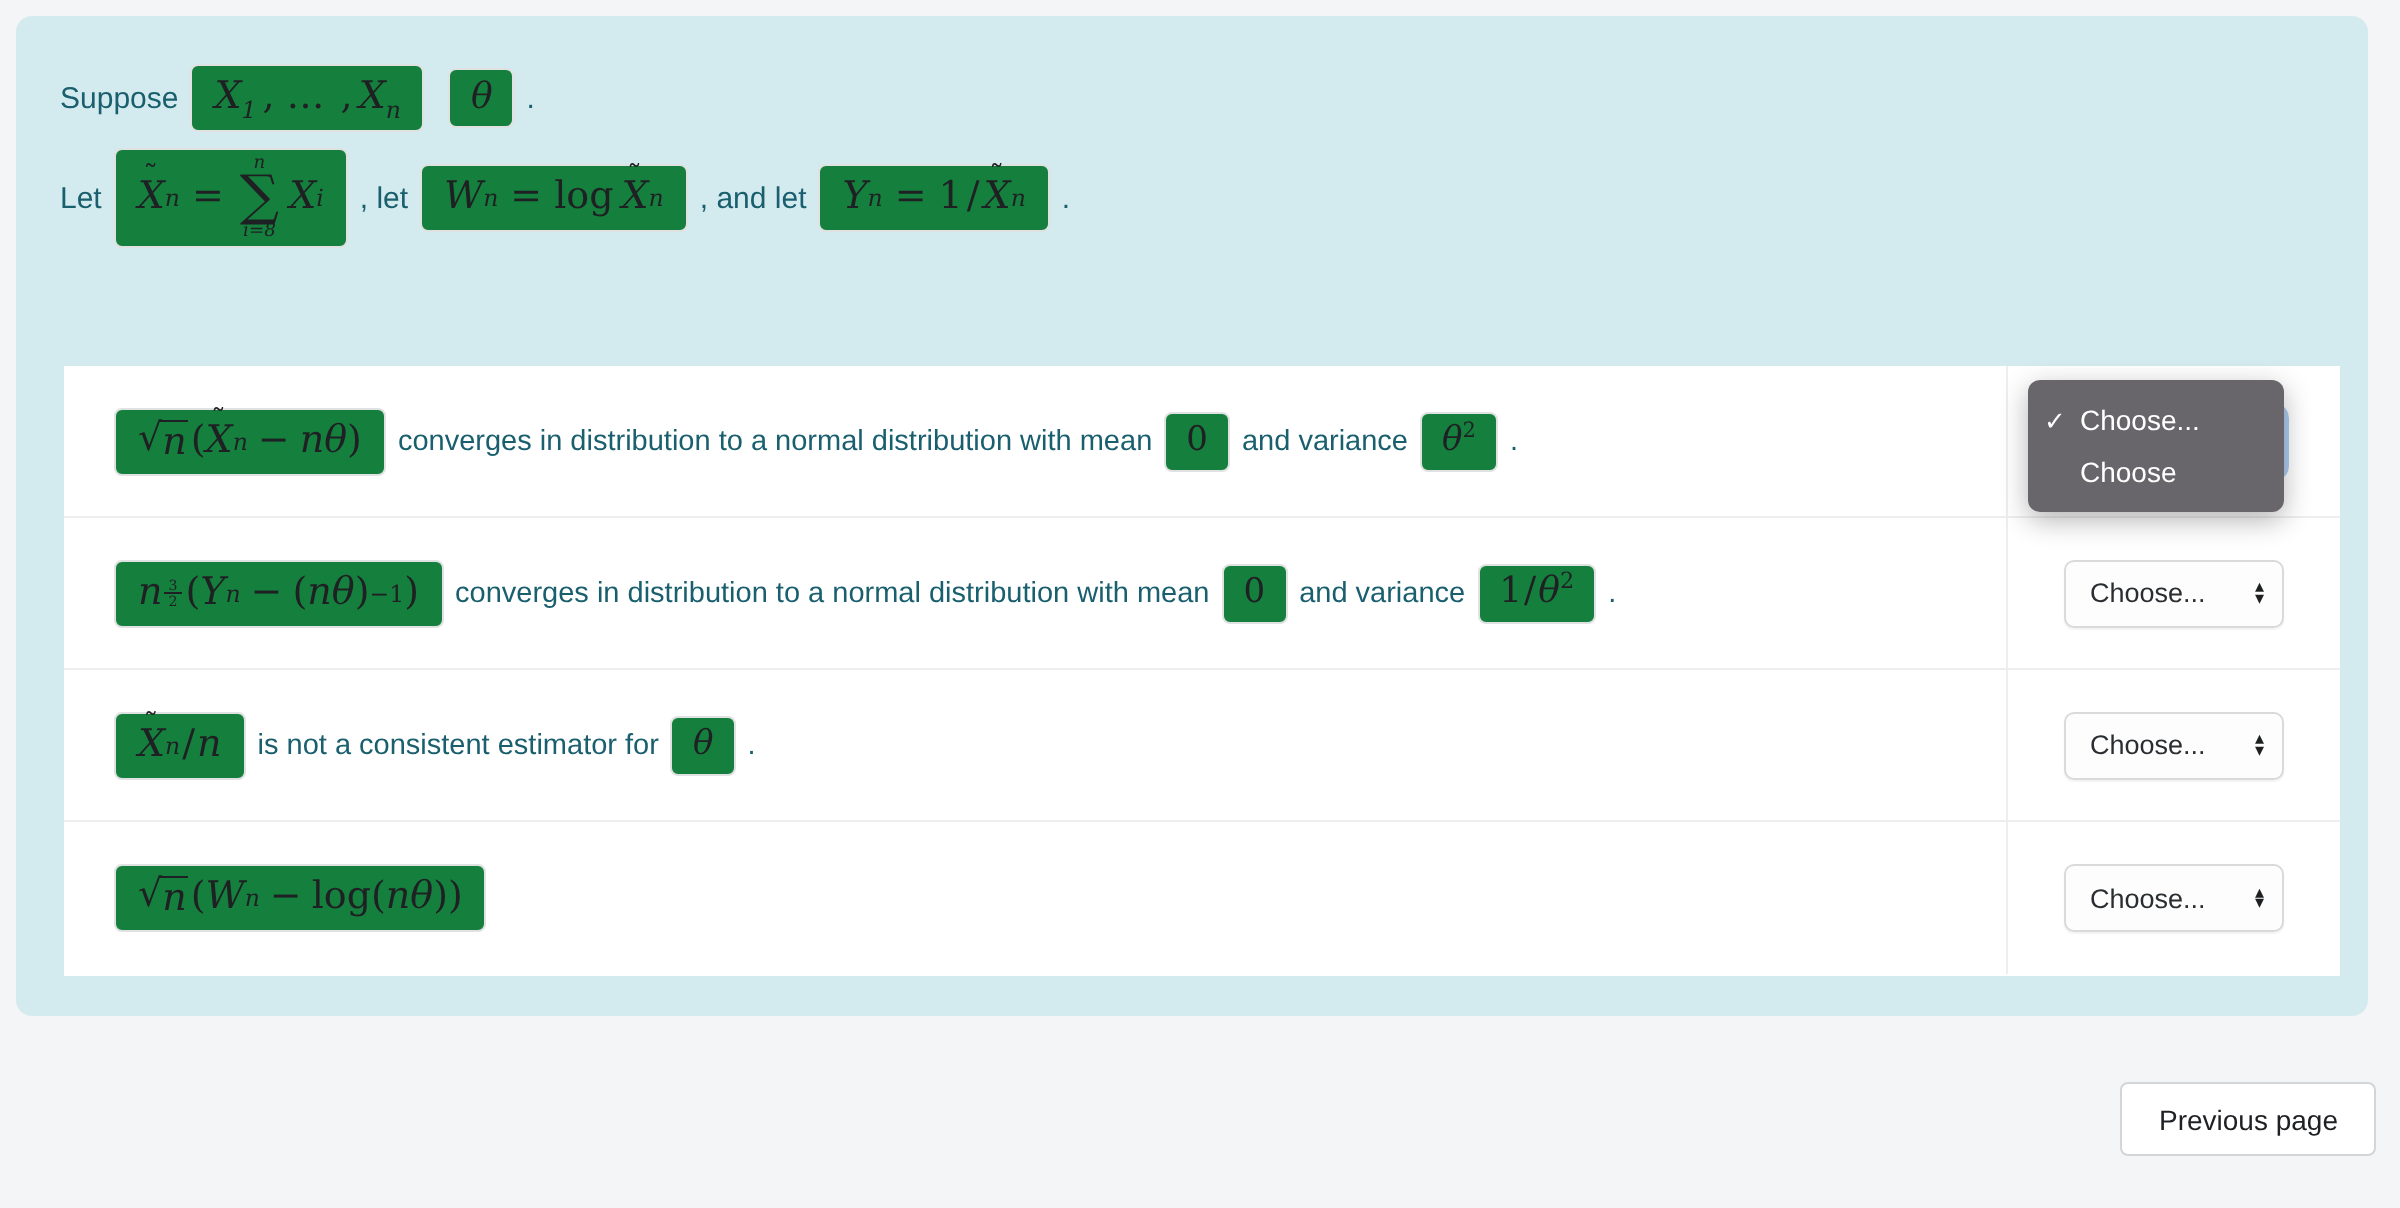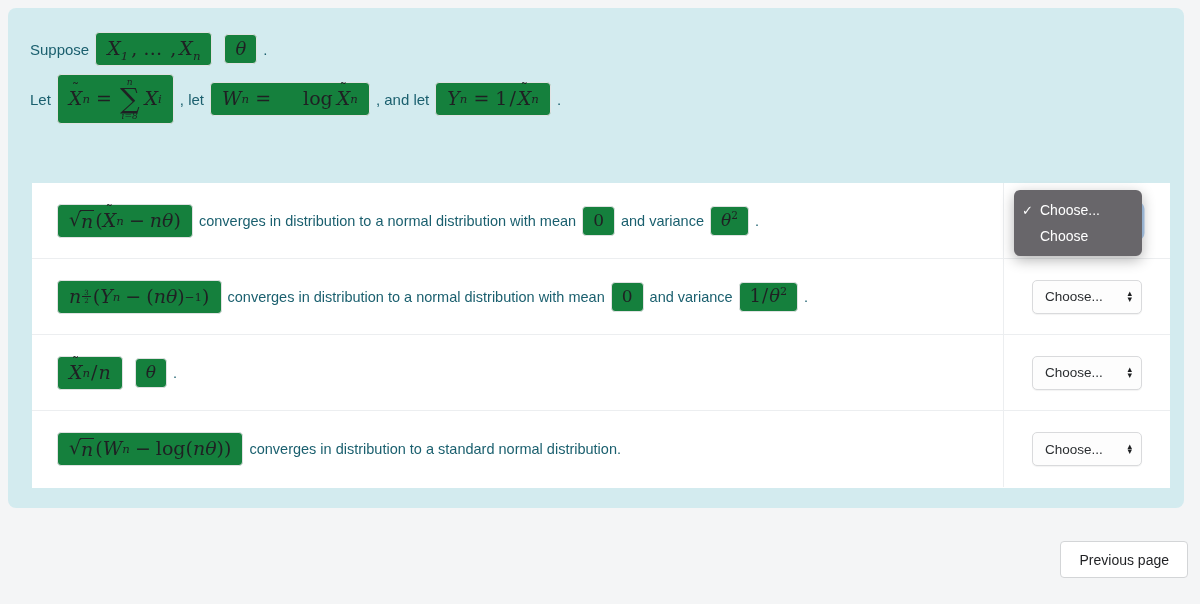--- a/index.html
+++ b/index.html
@@ -286,21 +286,21 @@
           <span class="mi" style="margin-left:3px;">X</span>
             <sub class="s">i</sub>
         </span>
       </span>
       <span class="txt">, let</span>
       <span class="mathbox tall">
         <span style="font-size:19px;display:inline-flex;align-items:center;">
           <span class="mi">W</span>
             <sub class="s">n</sub>
           <span class="mo" style="padding:0 6px;">=</span>
-          <span class="mo" style="font-style:normal;padding:0 4px 0 0;margin-left:26px;">log</span>
+          <span class="mo" style="font-style:normal;padding:0 4px 0 0;">log</span>
           <span class="tilde-wrap"><span class="tl">˜</span><span class="mi">X</span></span>
             <sub class="s">n</sub>
         </span>
       </span>
       <span class="txt">, and let</span>
       <span class="mathbox tall">
         <span style="font-size:19px;display:inline-flex;align-items:center;">
           <span class="mi">Y</span>
             <sub class="s">n</sub>
           <span class="mo" style="padding:0 6px;">=</span>
@@ -400,20 +400,21 @@
     <div class="answer-row">
       <div class="row-text">
         <span class="mathbox tall">
           <span style="font-size:19px;display:inline-flex;align-items:center;">
             <span class="tilde-wrap"><span class="tl">˜</span><span class="mi">X</span></span>
               <sub class="s">n</sub>
             <span class="mo" style="padding:0 1px;">/</span>
               <span class="mi">n</span>
           </span>
         </span>
+        <span class="txt">is not a consistent estimator for</span>
         <span class="mathbox small">
           <span style="font-size:17px;" class="mi">θ</span>
         </span>
         <span class="txt">.</span>
       </div>
       <div class="row-control">
         <div class="sel">
           <span>Choose...</span>
           <span class="arrows">
             <span>▴</span>
@@ -434,21 +435,20 @@
             <span class="mo" style="padding:0 0 0 1px;">(</span>
             <span class="mi">W</span>
               <sub class="s">n</sub>
             <span class="mo" style="padding:0 5px;">−</span>
             <span class="mo" style="font-style:normal;padding:0;">log(</span>
               <span class="mi">n</span>
               <span class="mi">θ</span>
               <span class="mo" style="padding:0;">))</span>
           </span>
         </span>
-        <span class="txt">converges in distribution to a standard normal distribution.</span>
       </div>
       <div class="row-control">
         <div class="sel">
           <span>Choose...</span>
           <span class="arrows">
             <span>▴</span>
             <span>▾</span>
           </span>
         </div>
       </div>

